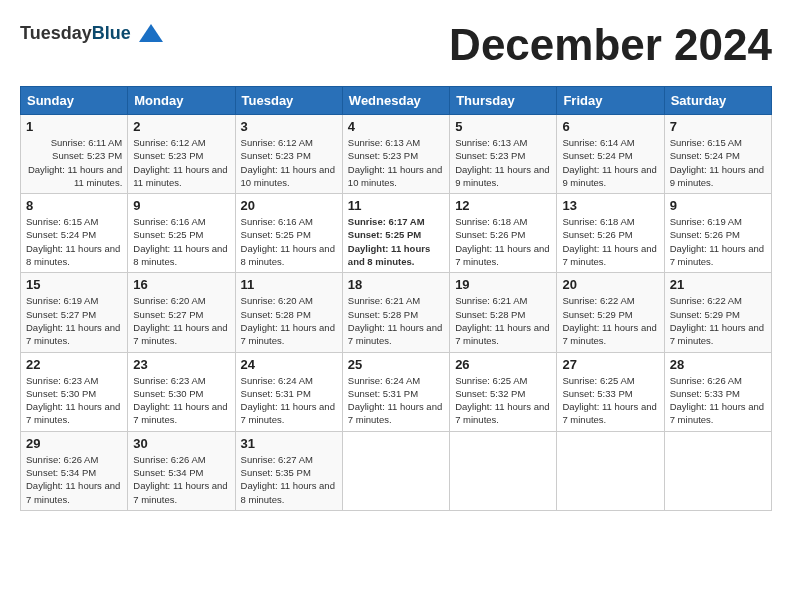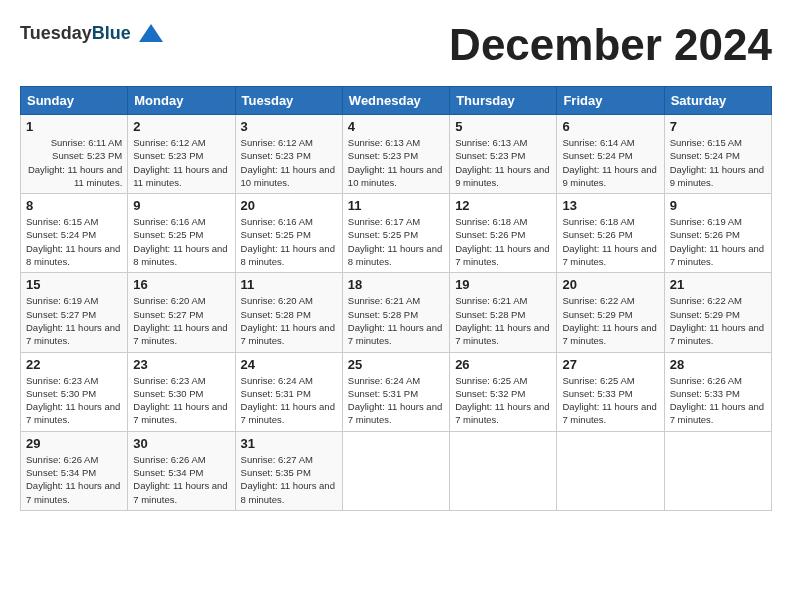--- a/index.html
+++ b/index.html
@@ -175,21 +175,21 @@
 Daylight: 11 hours and 8 minutes.</div>
         </td>
         <td>
           <div class="day-number">20</div>
           <div class="day-detail" style="white-space: pre-line;">Sunrise: 6:16 AM
 Sunset: 5:25 PM
 Daylight: 11 hours and 8 minutes.</div>
         </td>
         <td>
           <div class="day-number">11</div>
-          <div class="day-detail" style="white-space: pre-line;">Sunrise: 6:17 AM
+          <div class="day-detail" style="white-space: pre-line; font-weight: bold;">Sunrise: 6:17 AM
 Sunset: 5:25 PM
 Daylight: 11 hours and 8 minutes.</div>
         </td>
         <td>
           <div class="day-number">12</div>
           <div class="day-detail" style="white-space: pre-line;">Sunrise: 6:18 AM
 Sunset: 5:26 PM
 Daylight: 11 hours and 7 minutes.</div>
         </td>
         <td>

